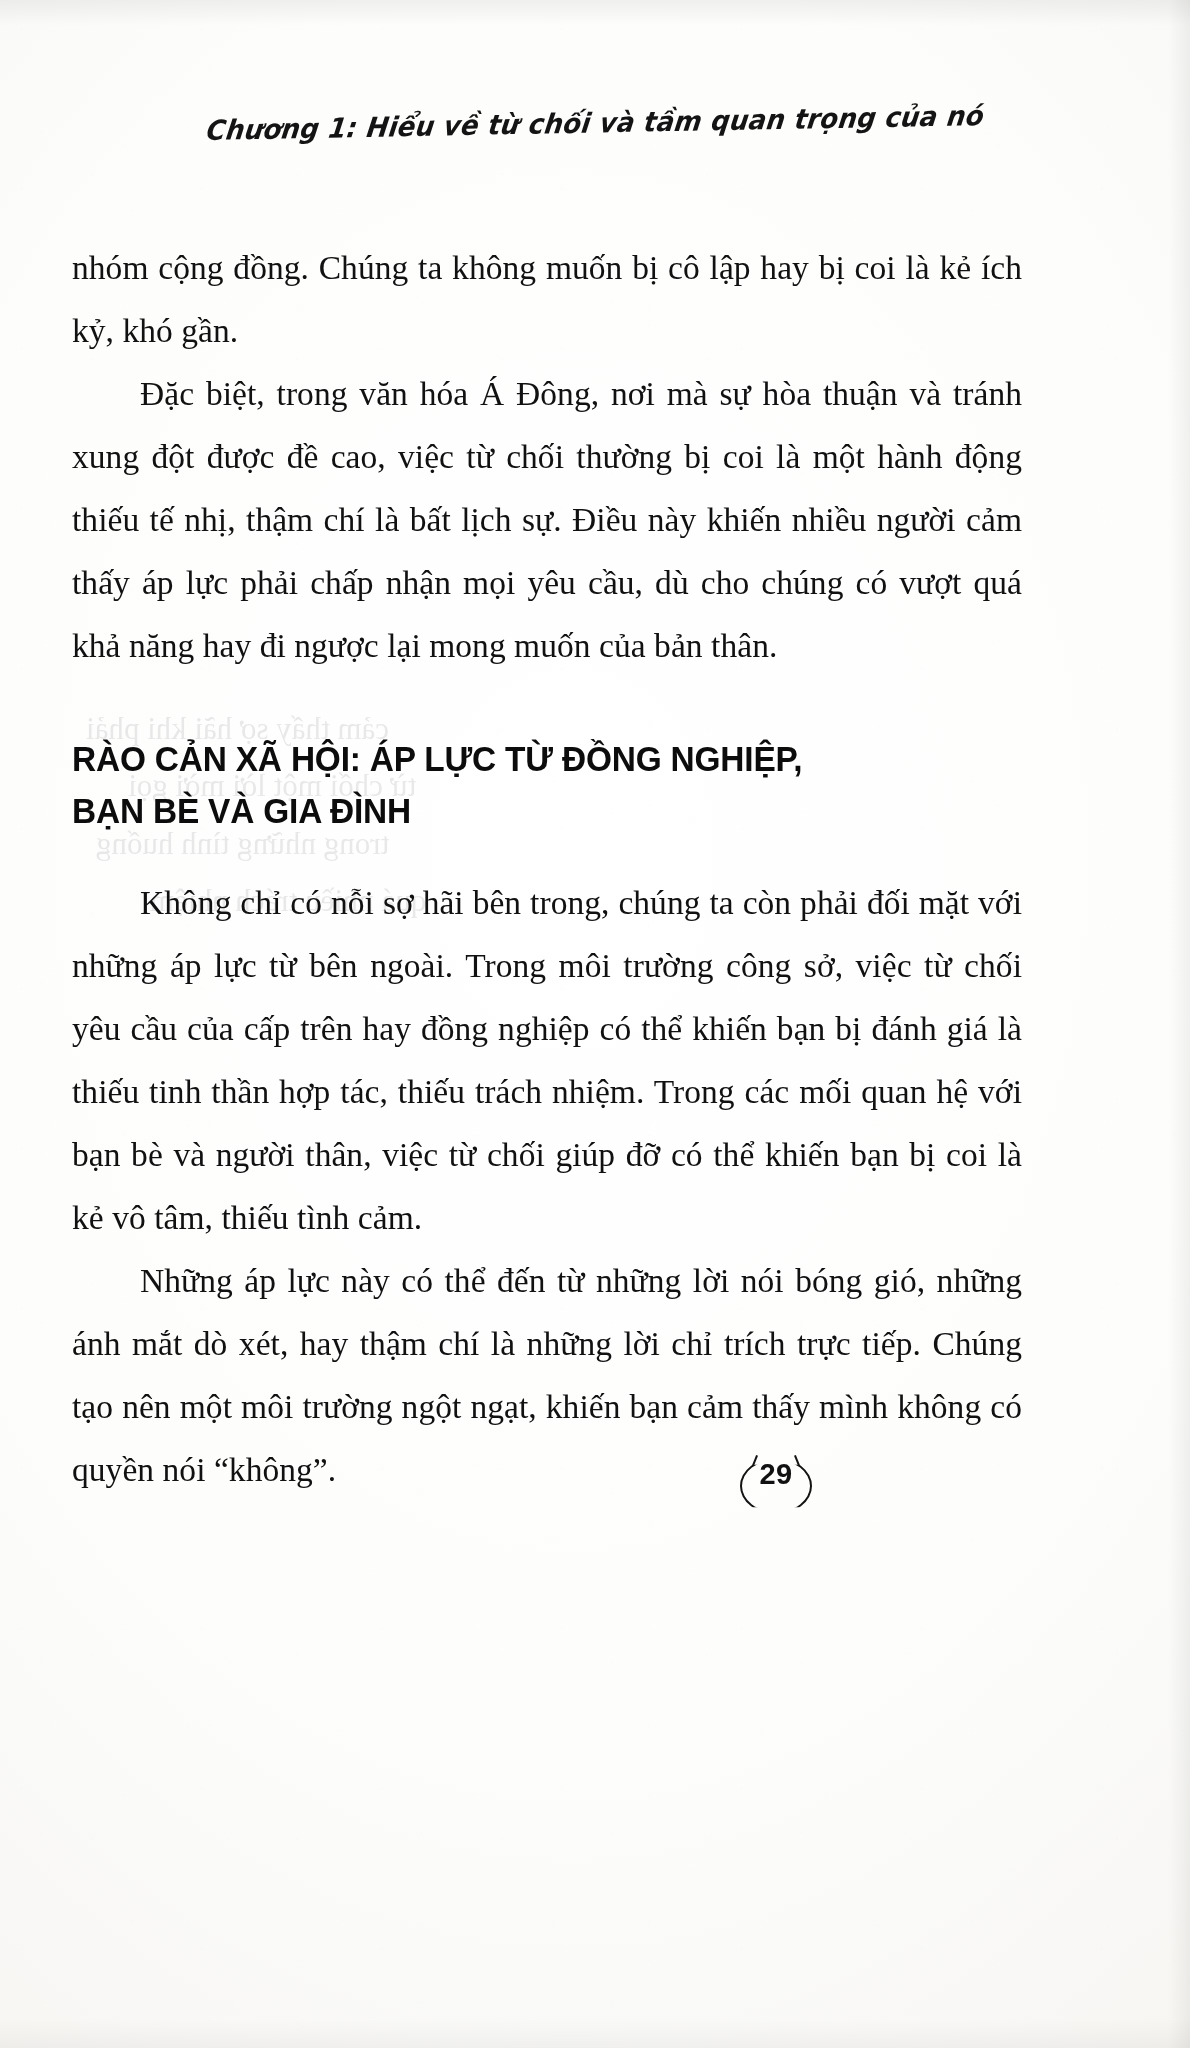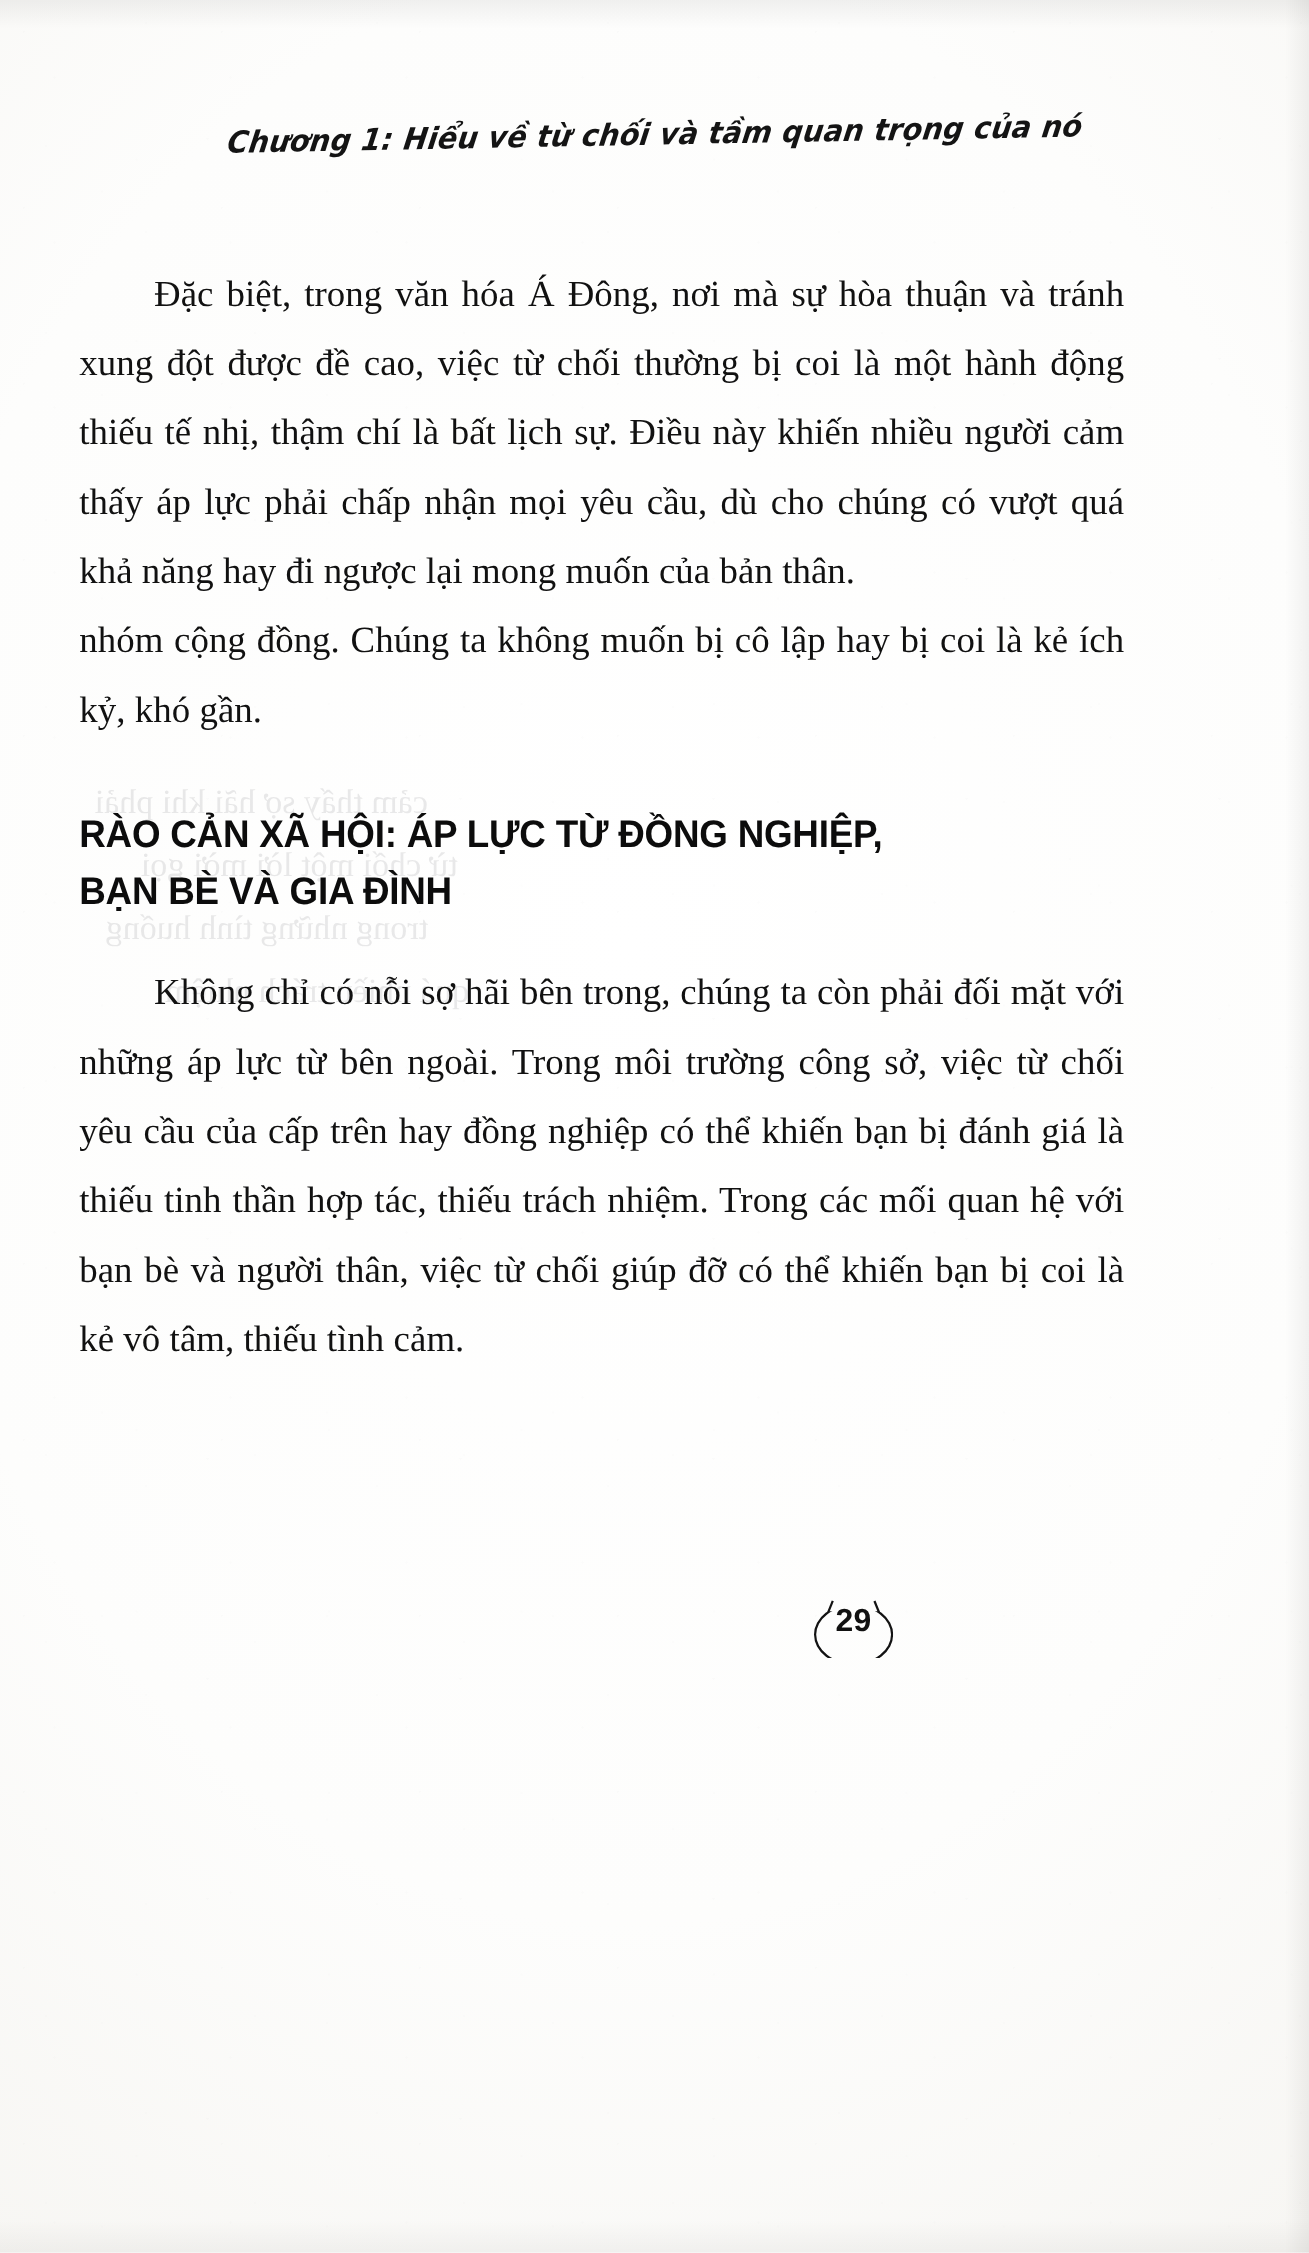--- a/index.html
+++ b/index.html
@@ -201,31 +201,32 @@
     <span class="running-head-text">Chương 1: Hiểu về từ chối và tầm quan trọng của nó</span>
   </div>
 
   <div class="bleed bleed-a">cảm thấy sợ hãi khi phải</div>
   <div class="bleed bleed-b">từ chối một lời mời gọi</div>
   <div class="bleed bleed-c">trong những tình huống</div>
   <div class="bleed bleed-d">quá nhiều trách nhiệm</div>
 
   <div class="text-column">
 
+    <p class="body-par">nhóm cộng đồng. Chúng ta không muốn bị cô lập hay bị coi là kẻ ích kỷ, khó gần.</p>
+
     <p class="body-par indented">Đặc biệt, trong văn hóa Á Đông, nơi mà sự hòa thuận và tránh xung đột được đề cao, việc từ chối thường bị coi là một hành động thiếu tế nhị, thậm chí là bất lịch sự. Điều này khiến nhiều người cảm thấy áp lực phải chấp nhận mọi yêu cầu, dù cho chúng có vượt quá khả năng hay đi ngược lại mong muốn của bản thân.</p>
-
-    <p class="body-par">nhóm cộng đồng. Chúng ta không muốn bị cô lập hay bị coi là kẻ ích kỷ, khó gần.</p>
 
     <h2 class="section-heading">
       <span class="hl">RÀO CẢN XÃ HỘI: ÁP LỰC TỪ ĐỒNG NGHIỆP,</span>
       <span class="hl">BẠN BÈ VÀ GIA ĐÌNH</span>
     </h2>
 
     <p class="body-par indented">Không chỉ có nỗi sợ hãi bên trong, chúng ta còn phải đối mặt với những áp lực từ bên ngoài. Trong môi trường công sở, việc từ chối yêu cầu của cấp trên hay đồng nghiệp có thể khiến bạn bị đánh giá là thiếu tinh thần hợp tác, thiếu trách nhiệm. Trong các mối quan hệ với bạn bè và người thân, việc từ chối giúp đỡ có thể khiến bạn bị coi là kẻ vô tâm, thiếu tình cảm.</p>
 
+    <p class="body-par indented">Những áp lực này có thể đến từ những lời nói bóng gió, những ánh mắt dò xét, hay thậm chí là những lời chỉ trích trực tiếp. Chúng tạo nên một môi trường ngột ngạt, khiến bạn cảm thấy mình không có quyền nói “không”.</p>
 
   </div>
 
   <div class="folio">
     <span class="folio-ring"></span>
     <span class="folio-tick-l"></span>
     <span class="folio-tick-r"></span>
     <span class="folio-num">29</span>
   </div>
 

